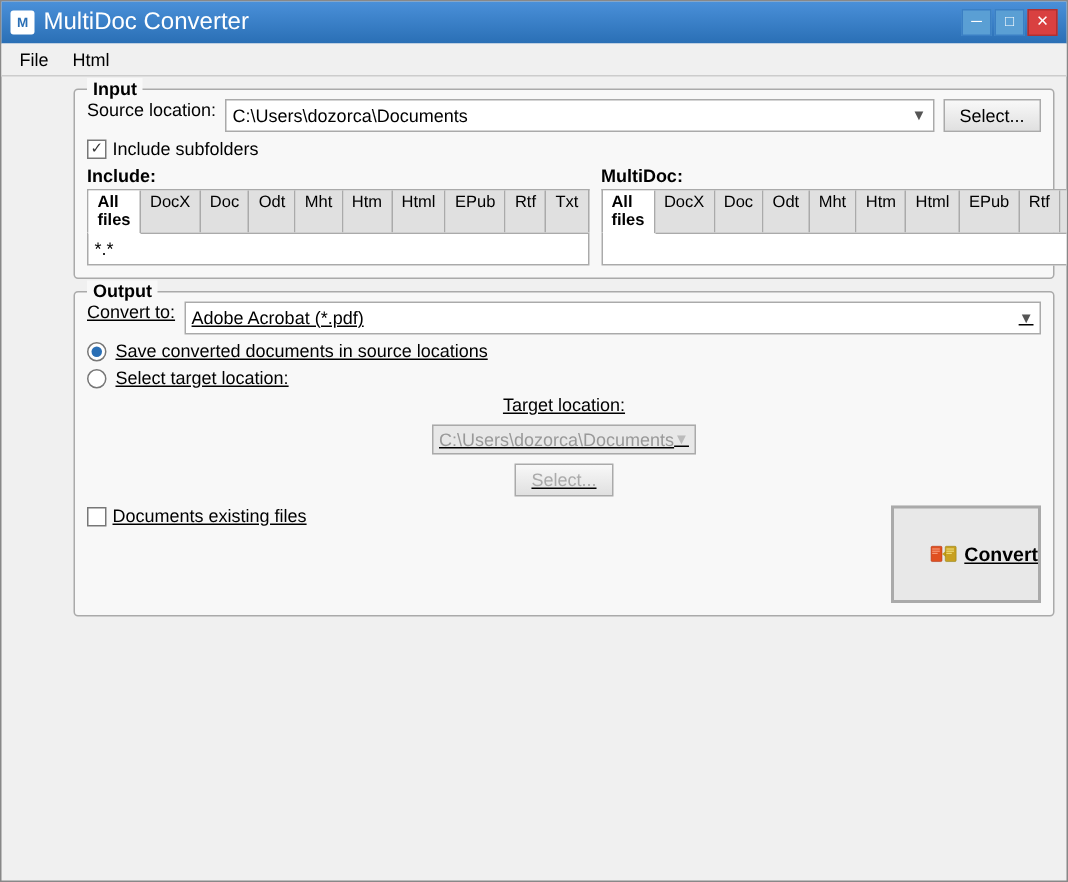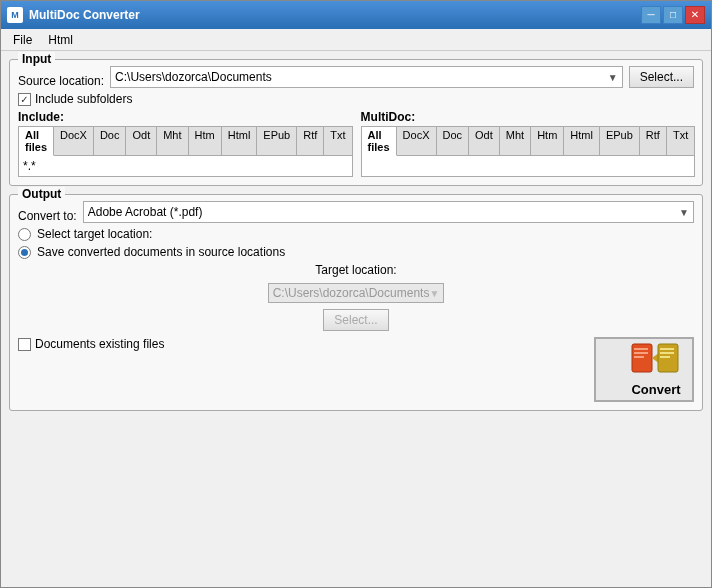--- a/index.html
+++ b/index.html
@@ -40,22 +40,22 @@
       display: flex;
       align-items: center;
       justify-content: center;
       font-size: 9px;
       font-weight: bold;
       color: #2a6fb5;
       flex-shrink: 0;
     }
     .title-bar-text {
       color: white;
-      font-size: 12px;
-      font-weight: 700;
+      font-size: 16px;
+      font-weight: 400;
       flex: 1;
     }
     .title-bar-buttons {
       display: flex;
       gap: 2px;
     }
     .title-btn {
       width: 20px;
       height: 18px;
       background: #5a9fd4;
@@ -85,40 +85,41 @@
       cursor: pointer;
       font-size: 12px;
     }
     .content {
       flex: 1;
       padding: 8px;
       display: flex;
       flex-direction: column;
       gap: 8px;
       overflow: hidden;
+      margin-left: 40px;
     }
     .group-box {
       border: 1px solid #aaa;
       border-radius: 3px;
       padding: 6px 8px 8px 8px;
       background: #f8f8f8;
       position: relative;
     }
     .group-label {
       position: absolute;
       top: -8px;
       left: 8px;
       background: #f8f8f8;
       padding: 0 4px;
       font-size: 12px;
       font-weight: 600;
     }
     .row {
       display: flex;
-      align-items: flex-end;
+      align-items: flex-start;
       gap: 6px;
       margin-bottom: 4px;
     }
     .label {
       font-size: 12px;
       white-space: nowrap;
     }
     .combo-box {
       flex: 1;
       height: 22px;
@@ -210,20 +211,21 @@
       height: 80px;
       overflow-y: auto;
       padding: 2px 4px;
       font-size: 12px;
     }
     .file-list-item {
       padding: 1px 0;
     }
     .output-group {
       flex-shrink: 0;
+      text-decoration: underline;
     }
     .radio-row {
       display: flex;
       align-items: center;
       gap: 6px;
       margin-bottom: 4px;
     }
     .radio {
       width: 13px;
       height: 13px;
@@ -251,21 +253,20 @@
       margin-bottom: 6px;
       flex-direction: column;
     }
     .convert-btn {
       width: 100px;
       height: 65px;
       background: #e8e8e8;
       border: 2px solid #aaa;
       cursor: pointer;
       display: flex;
-      flex-direction: column;
       align-items: center;
       justify-content: center;
       gap: 4px;
       font-size: 13px;
       font-weight: bold;
       padding-left: 24px;
     }
     
     .file-list::-webkit-scrollbar { width: 12px; }
     .file-list::-webkit-scrollbar-track { background: #f0f0f0; border-left: 1px solid #ccc; }
@@ -357,27 +358,27 @@
 
       <div class="row">
         <span class="label">Convert to:</span>
         <div class="combo-box">
           <span>Adobe Acrobat (*.pdf)</span>
           <span class="combo-arrow">▼</span>
         </div>
       </div>
 
       <div class="radio-row">
+        <div class="radio checked"></div>
+        <span class="label">Save converted documents in source locations</span>
+      </div>
+
+      <div class="radio-row">
         <div class="radio"></div>
         <span class="label">Select target location:</span>
-      </div>
-
-      <div class="radio-row">
-        <div class="radio checked"></div>
-        <span class="label">Save converted documents in source locations</span>
       </div>
 
       <div class="target-row">
         <span class="label">Target location:</span>
         <div class="combo-box" style="background:#e8e8e8;">
           <span style="color:#999;">C:\Users\dozorca\Documents</span>
           <span class="combo-arrow" style="color:#bbb;">▼</span>
         </div>
         <button class="btn" disabled="" style="color:#aaa;">Select...</button>
       </div>

